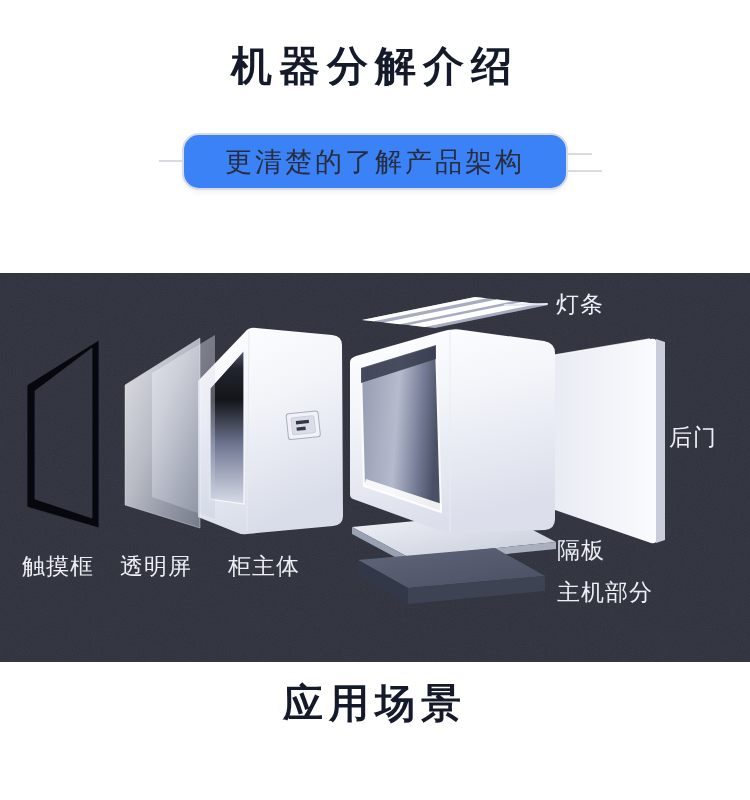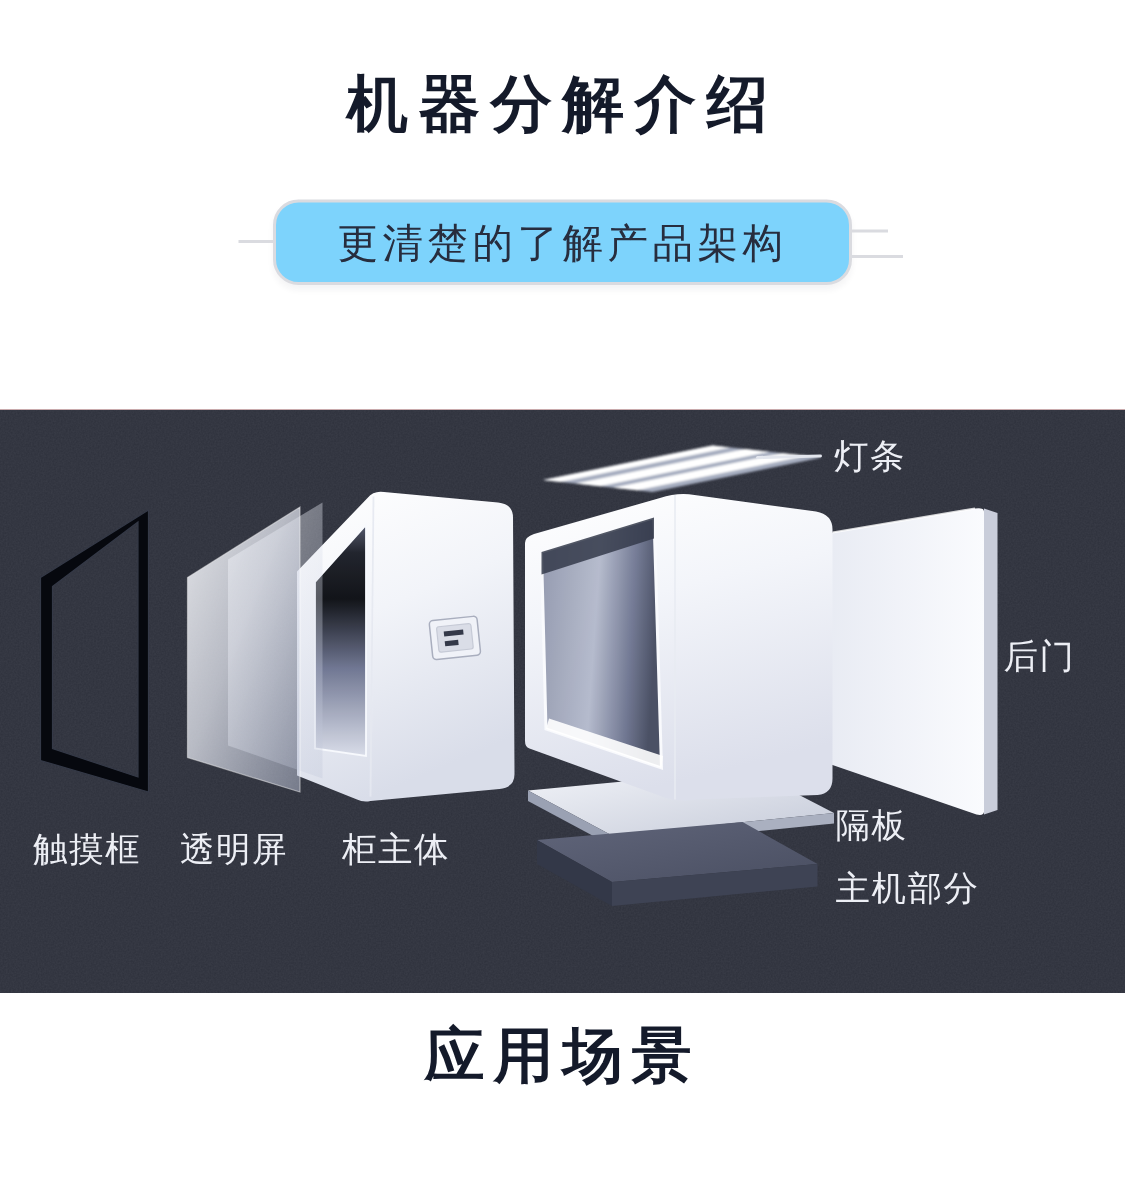--- a/index.html
+++ b/index.html
@@ -1,23 +1,23 @@
 <!DOCTYPE html>
 <html><head>
 <meta charset="utf-8">
 <style>
   html,body{margin:0;padding:0;background:#ffffff;}
   .page{width:750px;height:800px;margin:0 auto;overflow:hidden;background:#ffffff;
         font-family:"Liberation Sans","DejaVu Sans",sans-serif;}
   
   .hero{height:273px;box-sizing:border-box;padding-top:46px;}
-  .hero-title{margin:0;text-align:center;font-family:Liberation Sans, sans-serif;
+  .hero-title{margin:0;text-align:center;font-family:Liberation Mono, monospace;
         font-weight:700;font-size:41px;line-height:46px;letter-spacing:7px;color:#141a2a;}
   .banner{position:relative;width:382px;height:53px;margin:41px auto 0;
-        border:2px solid #dadbe0;border-radius:17px;background:#7dd3fc;
+        border:2px solid #dadbe0;border-radius:17px;background:#3b82f6;
         display:flex;align-items:center;justify-content:center;
         box-shadow:0 3px 4px rgba(40,45,60,0.05);}
   .banner-text{font-size:27px;letter-spacing:3px;color:#272d3e;font-weight:400;}
   .side-line{position:absolute;height:2px;background:#dadbe0;}
   .side-line.l1{left:-25px;top:25px;width:25px;}
   .side-line.r1{right:-26px;top:18px;width:26px;}
   .side-line.r2{right:-36px;top:35px;width:36px;}
   
   .diagram-wrap{height:389px;background:#fca5a5;position:relative;}
   .diagram-wrap svg{display:block;}

